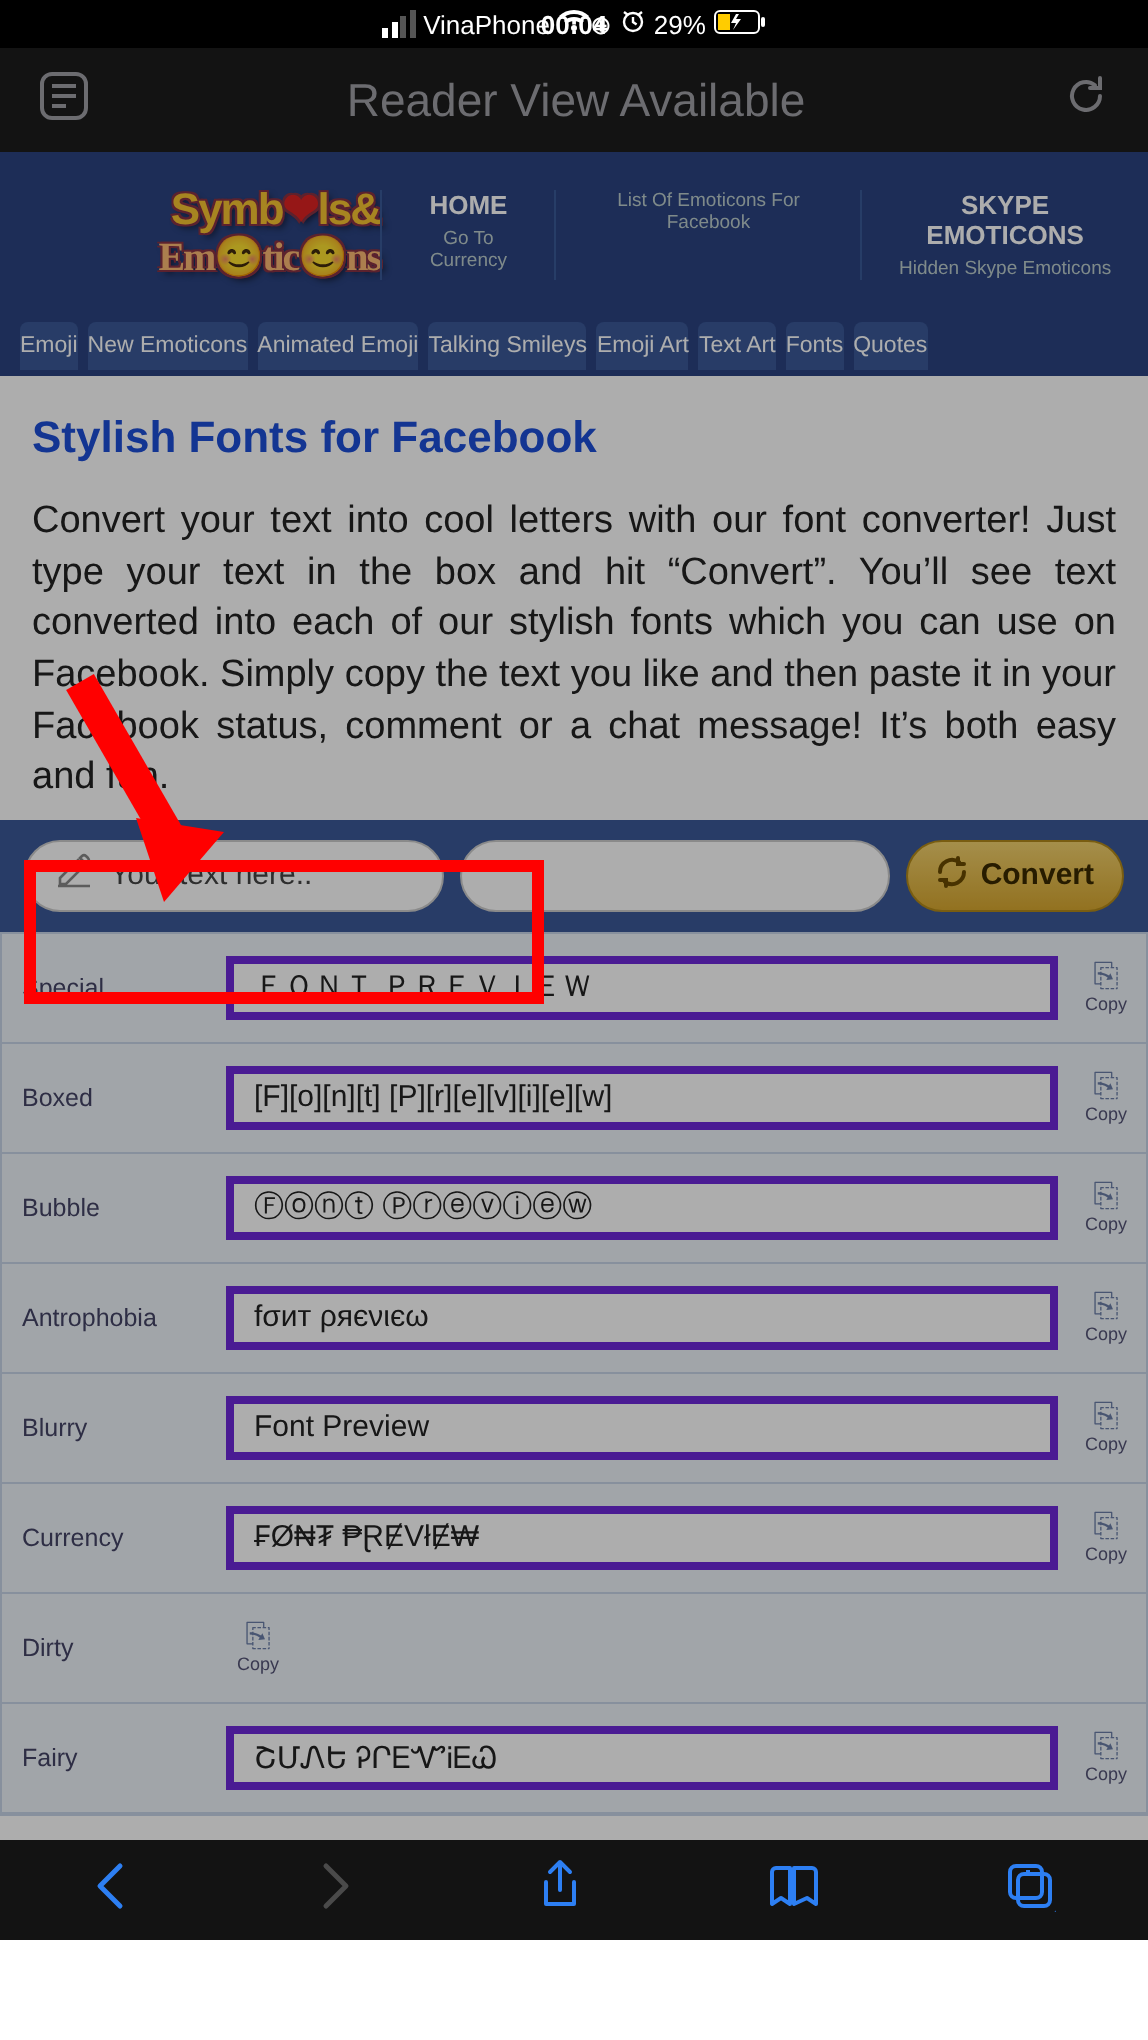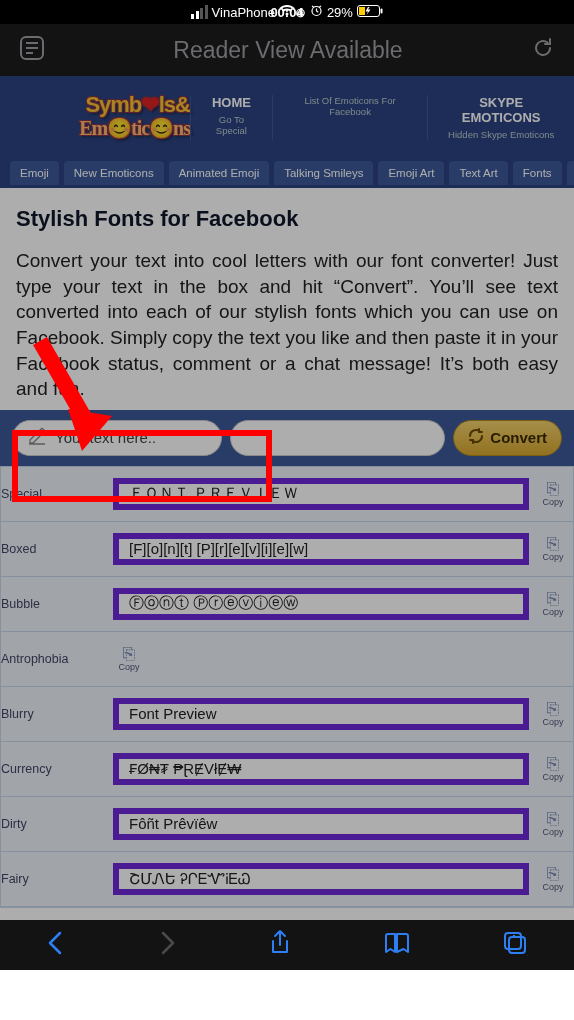--- a/index.html
+++ b/index.html
@@ -24,25 +24,25 @@
 .logo-text1 { font-family:'Comic Sans MS',cursive; font-size:22px; font-weight:bold; color:#f7c431; text-shadow:-1px -1px 0 #834,1px -1px 0 #834,-1px 1px 0 #834,1px 1px 0 #834,2px 2px 3px rgba(0,0,0,.5); letter-spacing:-1px; line-height:1; }
 .heart { color:#d22; }
 .logo-text2 { font-family:'Comic Sans MS',cursive; font-size:20px; font-weight:bold; color:#fdba74; text-shadow:-1px -1px 0 #834,1px -1px 0 #834,-1px 1px 0 #834,1px 1px 0 #834,2px 2px 3px rgba(0,0,0,.5); letter-spacing:-1px; }
 .header-nav { display:flex; gap:0; flex:1; font-size:10px; }
 .hn-item { color:#fff; text-align:center; padding:0 12px; border-left:1px solid #3a5a98; }
 .hn-item .t { font-size:13px; font-weight:600; display:block; margin-bottom:4px; }
 .hn-item .s { font-size:9.5px; color:#bcc; }
 
 
 .tab-nav { background:#2b4380; height:30px; display:flex; gap:5px; padding:0 10px; align-items:center; }
-.tab { background:#3b5998; color:#fff; font-size:11.5px; padding:6px 10px; border-radius:4px 4px 0 0; white-space:nowrap; }
+.tab { background:#3b5998; color:#fff; font-size:11.5px; padding:6px 0; border-radius:4px 4px 0 0; white-space:nowrap; }
 
 
 .content { padding:18px 8px 0 8px; background:#fff; }
-.title { font-size:22px; font-weight:bold; color:#0f172a; margin-bottom:16px; padding:0 8px; }
+.title { font-size:22px; font-weight:bold; color:#1d4ed8; margin-bottom:16px; padding:0 8px; }
 .desc { font-size:19px; color:#222; text-align:justify; line-height:1.35; padding:0 8px; }
 
 
 .input-row { background:#3b5998; margin:8px 0 0 0; padding:10px 12px; display:flex; align-items:center; gap:8px; position:relative; }
 .input-pill { background:#fff; border-radius:22px; height:36px; display:flex; align-items:center; padding:0 14px; border:1px solid #ccc; }
 .input1 { width:210px; }
 .input2 { flex:1; }
 .pencil { color:#888; margin-right:8px; }
 .input-text { color:#444; font-size:15px; }
 .convert-btn { background:linear-gradient(#f3d26e,#d8a830); border-radius:20px; height:36px; padding:0 14px; display:flex; align-items:center; gap:6px; font-weight:bold; color:#3a2a00; font-size:15px; border:1px solid #b38a1a; }
@@ -50,22 +50,22 @@
 
 
 .red-box { position:absolute; border:6px solid #f00; pointer-events:none; }
 
 
 .arrow-svg { position:absolute; pointer-events:none; }
 
 
 .font-table { background:#eef3f9; border:1px solid #c8d4e8; }
 .ft-row { display:flex; align-items:center; border-bottom:1px solid #c8d4e8; height:55px; }
-.ft-label { width:108px; font-size:12.5px; color:#446; }
-.ft-preview { flex:1; background:#fff; border:6px solid #6d28d9; margin:8px 4px; height:32px; display:flex; align-items:center; padding:0 10px; font-size:15px; color:#222; }
+.ft-label { width:108px; font-size:12.5px; color:#446; padding-left:10px; }
+.ft-preview { flex:1; background:#fff; border:4px solid #6d28d9; margin:8px 4px; height:32px; display:flex; align-items:center; padding:0 10px; font-size:15px; color:#222; }
 .ft-copy { width:40px; text-align:center; font-size:9px; color:#557; }
 .copy-ic { display:block; font-size:16px; color:#6a7ea8; line-height:1; }
 
 
 .safari-tb { position:absolute; bottom:0; left:0; right:0; height:50px; background:#131313; display:flex; align-items:center; justify-content:space-around; }
 .safari-tb .tbic { color:#2d7ff3; }
 .safari-tb .tbic.dis { color:#4a4a4a; }
 
 
 .dim { position:absolute; inset:0; background:rgba(0,0,0,.32); pointer-events:none; }
@@ -132,21 +132,21 @@
 </div>
 
 <div class="page">
 
   <div class="site-header">
     <div class="logo">
       <div class="logo-text1"><span>Symb</span><span class="heart">❤</span><span>ls&amp;</span></div>
       <div class="logo-text2">Em😊tic😊ns</div>
     </div>
     <div class="header-nav">
-      <div class="hn-item"><span class="t">HOME</span><span class="s">Go To Special</span></div>
+      <div class="hn-item"><span class="t">HOME</span><span class="s">Go To Currency</span></div>
       <div class="hn-item"><span class="s">List Of Emoticons For Facebook</span></div>
       <div class="hn-item"><span class="t">SKYPE EMOTICONS</span><span class="s">Hidden Skype Emoticons</span></div>
     </div>
   </div>
 
   <div class="tab-nav">
     <div class="tab">Emoji</div>
     <div class="tab">New Emoticons</div>
     <div class="tab">Animated Emoji</div>
     <div class="tab">Talking Smileys</div>
@@ -192,35 +192,35 @@
         <div class="ft-preview">[F][o][n][t] [P][r][e][v][i][e][w]</div>
         <div class="ft-copy"><span class="copy-ic">⎘</span>Copy</div>
       </div>
       <div class="ft-row">
         <div class="ft-label">Bubble</div>
         <div class="ft-preview">Ⓕⓞⓝⓣ Ⓟⓡⓔⓥⓘⓔⓦ</div>
         <div class="ft-copy"><span class="copy-ic">⎘</span>Copy</div>
       </div>
       <div class="ft-row">
         <div class="ft-label">Antrophobia</div>
+        <div class="ft-preview">fσит ρяєνιєω</div>
         <div class="ft-copy"><span class="copy-ic">⎘</span>Copy</div>
       </div>
       <div class="ft-row">
         <div class="ft-label">Blurry</div>
         <div class="ft-preview">Font Preview</div>
         <div class="ft-copy"><span class="copy-ic">⎘</span>Copy</div>
       </div>
       <div class="ft-row">
         <div class="ft-label">Currency</div>
         <div class="ft-preview">₣Ø₦₮ ₱ⱤɆVłɆ₩</div>
         <div class="ft-copy"><span class="copy-ic">⎘</span>Copy</div>
       </div>
       <div class="ft-row">
         <div class="ft-label">Dirty</div>
-        <div class="ft-preview">Fôñt Prêvïêw</div>
         <div class="ft-copy"><span class="copy-ic">⎘</span>Copy</div>
       </div>
       <div class="ft-row">
         <div class="ft-label">Fairy</div>
         <div class="ft-preview">ՇՄᏁԵ ᎮՐᎬᏉᎥᎬᏇ</div>
         <div class="ft-copy"><span class="copy-ic">⎘</span>Copy</div>
       </div>
     </div>
 
   <div class="dim"></div>

